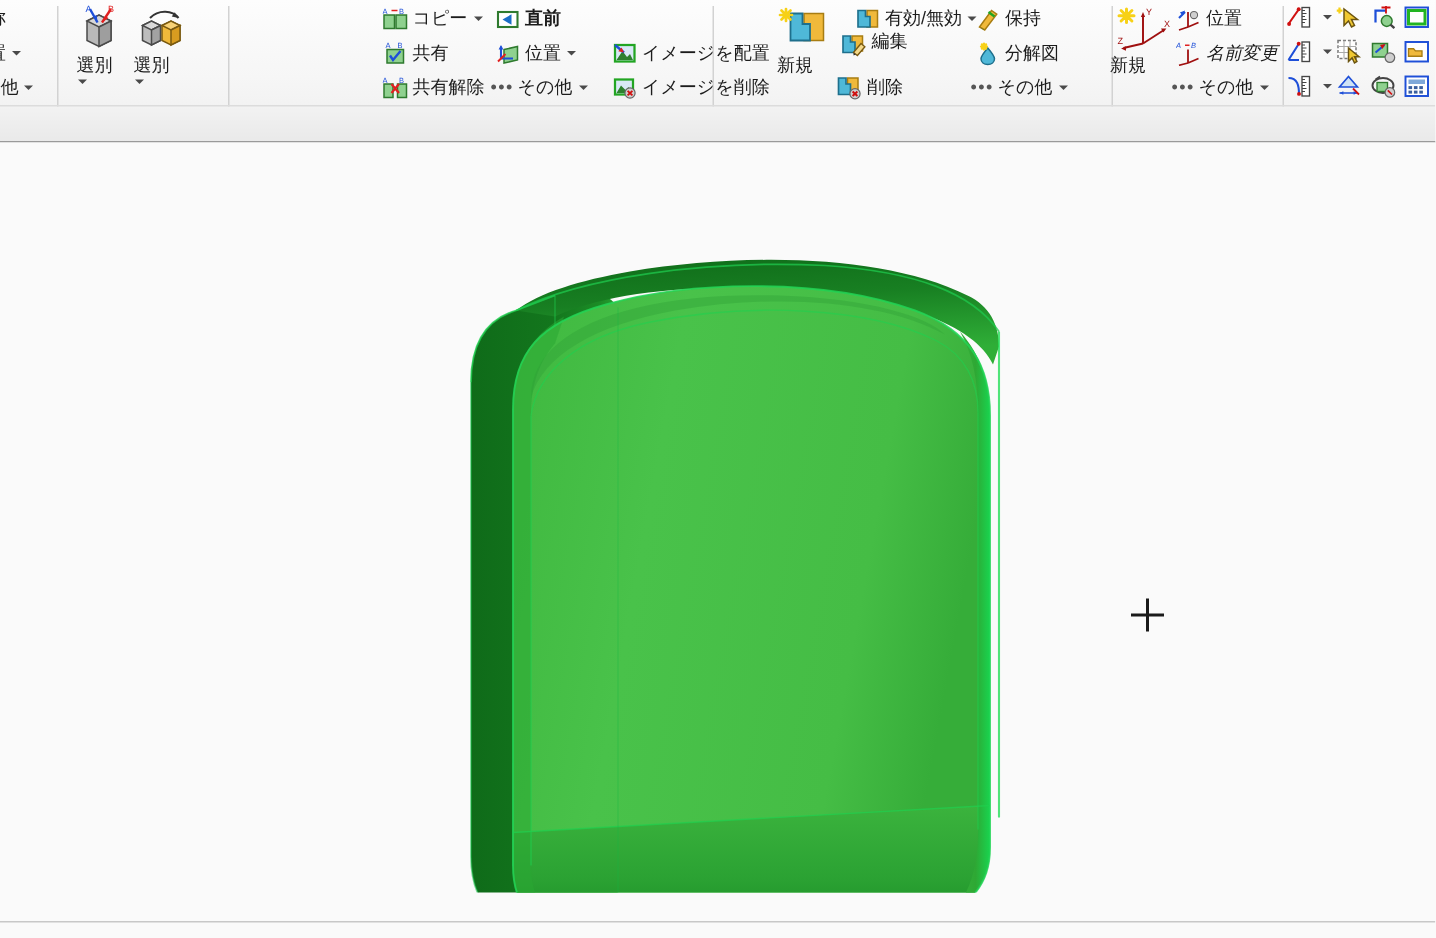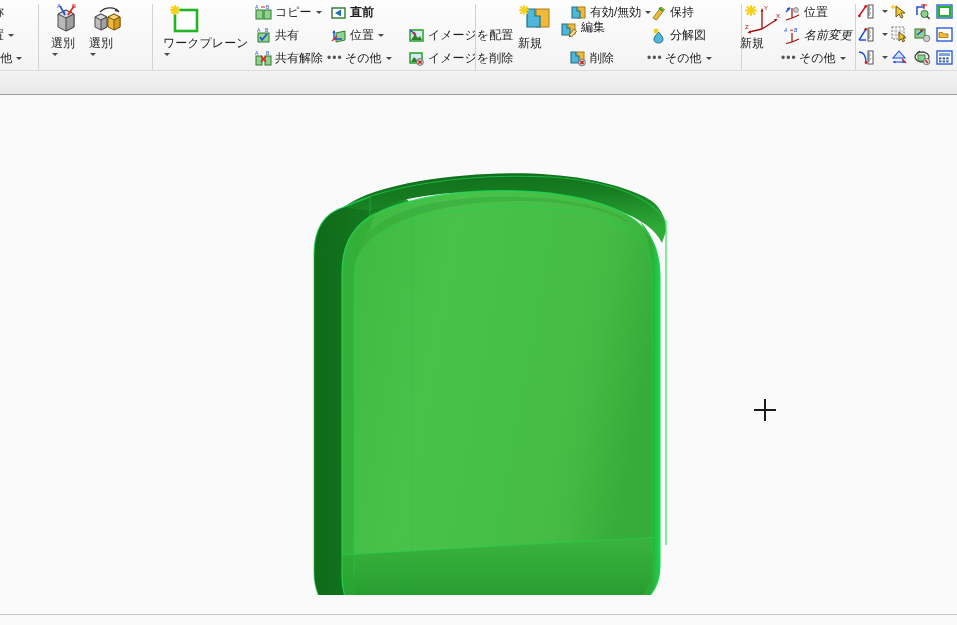--- a/index.html
+++ b/index.html
@@ -144,30 +144,20 @@
             </svg>
           </span>
           <span class="btx">選別</span>
           <span class="bdrop"></span>
         </div>
       </div>
       <div class="grp-sep" style="left:152px;"></div>
 
       <div class="grp" style="left:153px;width:322px;">
 
-        <div class="bigbtn" style="left:10px;">
-          <span class="bic">
-            <svg width="44" height="32" viewBox="0 0 44 32">
-              <rect x="12" y="7" width="22" height="21" fill="#ffffff" stroke="#22b422" stroke-width="2.6"></rect>
-              <path d="M12,3 L12,11 M8,7 L16,7 M9,4 L15,10 M15,4 L9,10" stroke="#f7d117" stroke-width="2" stroke-linecap="round"></path>
-            </svg>
-          </span>
-          <span class="btx">ワークプレーン</span>
-          <span class="bdrop"></span>
-        </div>
 
         <div class="cmd" style="left:100px;top:1px;">
           <span class="ic">
             <svg width="17" height="17" viewBox="0 0 17 17">
               <rect x="1" y="6" width="7" height="9" fill="#8fd18f" stroke="#2e7a2e" stroke-width="1"></rect>
               <rect x="9" y="6" width="7" height="9" fill="#8fd18f" stroke="#2e7a2e" stroke-width="1"></rect>
               <text x="0" y="5" font-size="5" fill="#1e4fd8" font-family="'Liberation Sans',sans-serif">A</text>
               <text x="11" y="5" font-size="5" fill="#1e4fd8" font-family="'Liberation Sans',sans-serif">B</text>
               <path d="M6,3 L10,3" stroke="#e02020" stroke-width="1"></path>
             </svg>
@@ -277,21 +267,21 @@
           <span class="ic">
             <svg width="17" height="17" viewBox="0 0 17 17">
               <rect x="7" y="3" width="7" height="10" fill="#f0b93b" stroke="#a87d12" stroke-width="1"></rect>
               <path d="M1,3 h5 v4 h3 v7 h-8 z" fill="#4fb8d8" stroke="#1e6f8c" stroke-width="1.1"></path>
               <path d="M8,14 L13,8 L15.6,10.2 L10.6,16 z" fill="#f5d98a" stroke="#7a5a10" stroke-width="0.9"></path>
               <path d="M8,14 L9.6,15.4 L8,16 z" fill="#333"></path>
             </svg>
           </span>
           <span class="tx">編集</span>
         </div>
-        <div class="cmd" style="left:92px;top:47px;font-family:Liberation Serif, serif;">
+        <div class="cmd" style="left:80px;top:47px;font-family:Liberation Serif, serif;">
           <span class="ic">
             <svg width="17" height="17" viewBox="0 0 17 17">
               <rect x="7" y="2" width="7" height="10" fill="#f0b93b" stroke="#a87d12" stroke-width="1"></rect>
               <path d="M1,2 h5 v4 h3 v7 h-8 z" fill="#4fb8d8" stroke="#1e6f8c" stroke-width="1.1"></path>
               <circle cx="12" cy="12.5" r="3.4" fill="#cfcfcf" stroke="#666" stroke-width="0.8"></circle>
               <path d="M10.4,11 L13.6,14 M13.6,11 L10.4,14" stroke="#d01010" stroke-width="1.3"></path>
             </svg>
           </span>
           <span class="tx">削除</span>
         </div>

